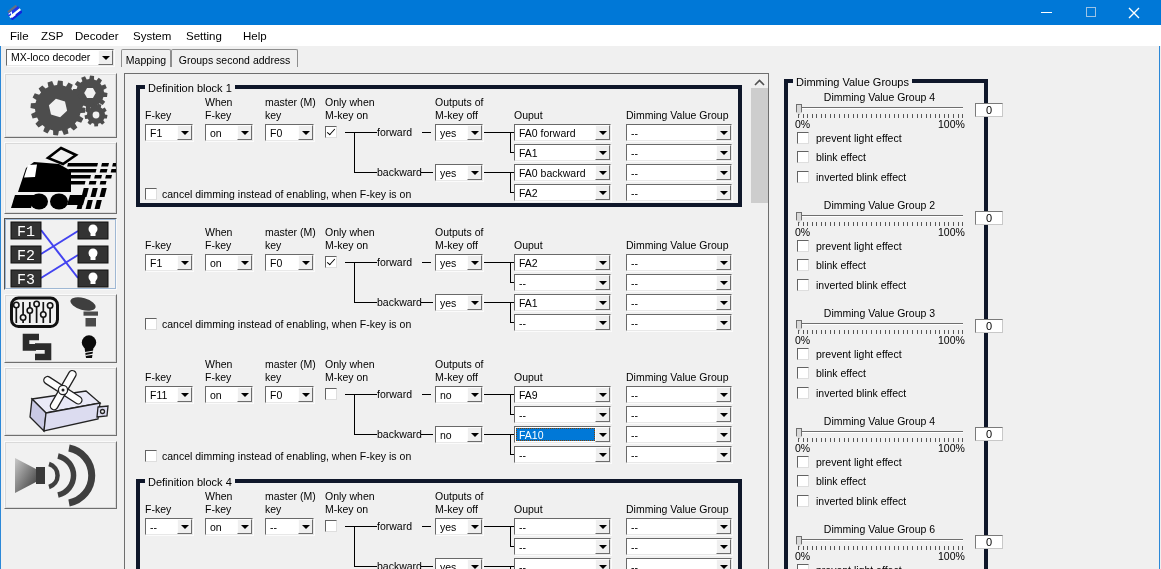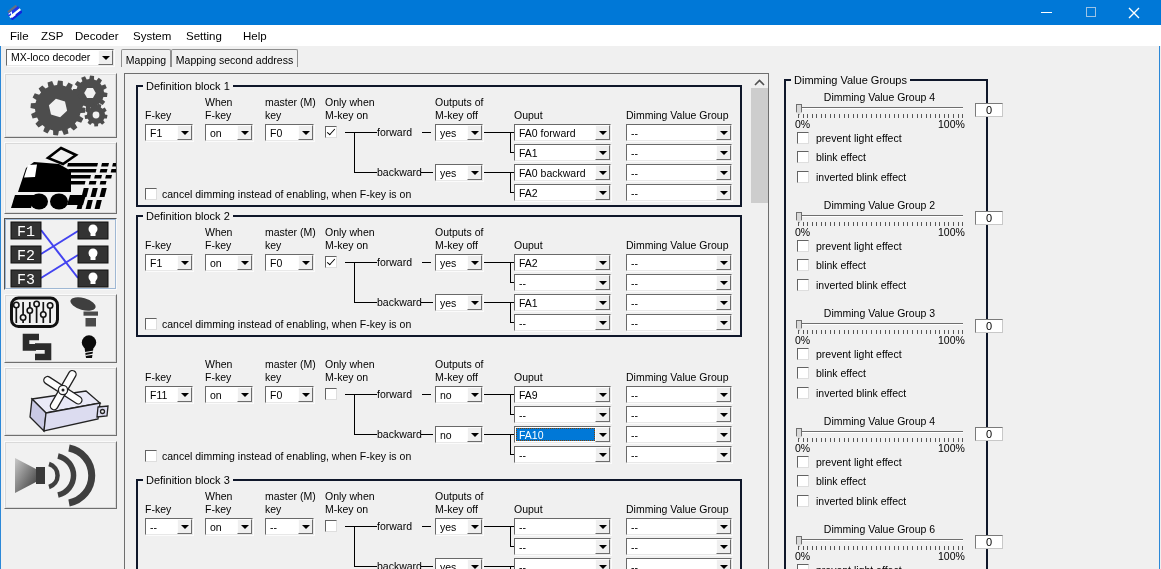--- a/index.html
+++ b/index.html
@@ -6,21 +6,21 @@
 .abs{position:absolute}
 #win{position:relative;width:1161px;height:569px;background:#f0f0f0}
 .t11{font-size:10.5px;line-height:13px;color:#000;white-space:nowrap}
 .t12{font-size:11.5px;line-height:14px;color:#000;white-space:nowrap}
 .combo{position:absolute;background:#fff;border:1px solid;border-color:#696969 #e8e8e8 #e8e8e8 #696969;box-shadow:1px 1px 0 #fbfbfb}
 .combo .tx{position:absolute;left:4px;top:2px;font-size:10.5px;color:#000;white-space:nowrap}
 .combo .db{position:absolute;right:0px;top:0px;bottom:0px;width:15px;background:#efefef;border:1px solid;border-color:#fdfdfd #6d6d6d #6d6d6d #fdfdfd}
 .combo .db:after{content:"";position:absolute;left:2.5px;top:5px;width:0;height:0;border:4px solid transparent;border-top:4px solid #000;border-bottom:none}
 .cb{position:absolute;width:12px;height:12px;background:#fff;border:1px solid;border-color:#636363 #dedede #dedede #636363}
 .chk:after{content:"";position:absolute;left:1px;top:2px;width:7px;height:3px;border-left:1.6px solid #000;border-bottom:1.6px solid #000;transform:rotate(-48deg)}
-.gb{position:absolute;border:2px solid #0f172a}
+.gb{position:absolute;border:4px solid #0f172a}
 .gb>span{position:absolute;top:-7px;left:5px;background:#f0f0f0;padding:0 3px;font-size:11px;line-height:13px;color:#000;white-space:nowrap}
 .ln{position:absolute;background:#000}
 .hdr{position:absolute;font-size:10.5px;line-height:13px;color:#000;white-space:nowrap}
 .btn{position:absolute;left:4px;width:113px;background:#f1f1f1;border:1px solid;border-color:#fafafa #6f6f6f #6f6f6f #fafafa;box-shadow:0 0 0 1px #d9d9d9 inset}
 </style></head><body>
 <div id="win">
 
 <div class="abs" style="left:0;top:0;width:1161px;height:25px;background:#0078d7"></div>
 <div class="abs" style="left:0;top:25px;width:1px;height:544px;background:#2b88d8"></div>
 <div class="abs" style="left:1159px;top:25px;width:1px;height:544px;background:#2b88d8"></div>
@@ -165,21 +165,21 @@
         </defs>
 <polygon points="10,16 31,27 31,40 10,51" fill="url(#sg)"></polygon>
 <rect x="31" y="25" width="9" height="17" fill="#3a3a3a"></rect>
 <g fill="none" stroke="#3f3f3f">
 <path d="M44 22 a12 12 0 0 1 0 23" stroke-width="4.5"></path>
 <path d="M53 14 a20 20 0 0 1 0 39" stroke-width="5.5"></path>
 <path d="M64 6 a28 28 0 0 1 0 55" stroke-width="7"></path>
 </g>
       </svg></div>
 <div class="abs" style="left:121px;top:49px;width:50px;height:18px;background:#f0f0f0;border:1px solid #8e8e8e;border-bottom:none;border-radius:2px 2px 0 0;text-align:center;font-size:10.5px;line-height:21px;white-space:nowrap">Mapping</div>
-<div class="abs" style="left:171px;top:49px;width:127px;height:18px;background:#f0f0f0;border:1px solid #8e8e8e;border-bottom:none;border-radius:2px 2px 0 0;text-align:center;font-size:10.5px;line-height:21px;white-space:nowrap">Mapping second address</div>
+<div class="abs" style="left:171px;top:49px;width:127px;height:18px;background:#f0f0f0;border:1px solid #8e8e8e;border-bottom:none;border-radius:2px 2px 0 0;text-align:center;font-size:10.5px;line-height:21px;white-space:nowrap">Groups second address</div>
 <div class="abs" style="left:124px;top:73px;width:645px;height:496px;border:1px solid #6e6e6e;border-bottom:none;background:#f0f0f0"></div>
 <div class="abs" style="left:751px;top:74px;width:17px;height:495px;background:#f0f0f0"></div>
 <svg class="abs" style="left:751px;top:76px" width="17" height="14" viewBox="0 0 17 14">
 <path d="M4 9 L8.5 4.5 L13 9" fill="none" stroke="#505050" stroke-width="1.6"></path>
     </svg>
 <div class="abs" style="left:751px;top:88px;width:17px;height:115px;background:#cdcdcd"></div>
 <div class="gb" style="left:136px;top:85px;width:606px;height:122px">
       <span>Definition block 1</span>
     </div>
 <div class="hdr" style="left:145px;top:109px">F-key</div>
@@ -254,23 +254,20 @@
 <div class="combo" style="left:514px;top:184px;width:97px;height:17px">
       <span class="tx">FA2</span>
       <span class="db"></span>
     </div>
 <div class="combo" style="left:626px;top:184px;width:106px;height:17px">
       <span class="tx">--</span>
       <span class="db"></span>
     </div>
 <div class="cb" style="left:145px;top:188px"></div>
 <div class="hdr" style="left:162px;top:188px">cancel dimming instead of enabling, when F-key is on</div>
-<div class="gb" style="left:136px;top:215px;width:606px;height:122px">
-      <span>Definition block 2</span>
-    </div>
 <div class="hdr" style="left:145px;top:239px">F-key</div>
 <div class="hdr" style="left:205px;top:226px">When</div>
 <div class="hdr" style="left:205px;top:239px">F-key</div>
 <div class="hdr" style="left:265px;top:226px">master (M)</div>
 <div class="hdr" style="left:265px;top:239px">key</div>
 <div class="hdr" style="left:325px;top:226px">Only when</div>
 <div class="hdr" style="left:325px;top:239px">M-key on</div>
 <div class="hdr" style="left:435px;top:226px">Outputs of</div>
 <div class="hdr" style="left:435px;top:239px">M-key off</div>
 <div class="hdr" style="left:514px;top:239px">Ouput</div>
@@ -417,21 +414,21 @@
       <span class="tx">--</span>
       <span class="db"></span>
     </div>
 <div class="combo" style="left:626px;top:446px;width:106px;height:17px">
       <span class="tx">--</span>
       <span class="db"></span>
     </div>
 <div class="cb" style="left:145px;top:450px"></div>
 <div class="hdr" style="left:162px;top:450px">cancel dimming instead of enabling, when F-key is on</div>
 <div class="gb" style="left:136px;top:479px;width:606px;height:122px">
-      <span>Definition block 3</span>
+      <span>Definition block 4</span>
     </div>
 <div class="hdr" style="left:145px;top:503px">F-key</div>
 <div class="hdr" style="left:205px;top:490px">When</div>
 <div class="hdr" style="left:205px;top:503px">F-key</div>
 <div class="hdr" style="left:265px;top:490px">master (M)</div>
 <div class="hdr" style="left:265px;top:503px">key</div>
 <div class="hdr" style="left:325px;top:490px">Only when</div>
 <div class="hdr" style="left:325px;top:503px">M-key on</div>
 <div class="hdr" style="left:435px;top:490px">Outputs of</div>
 <div class="hdr" style="left:435px;top:503px">M-key off</div>

